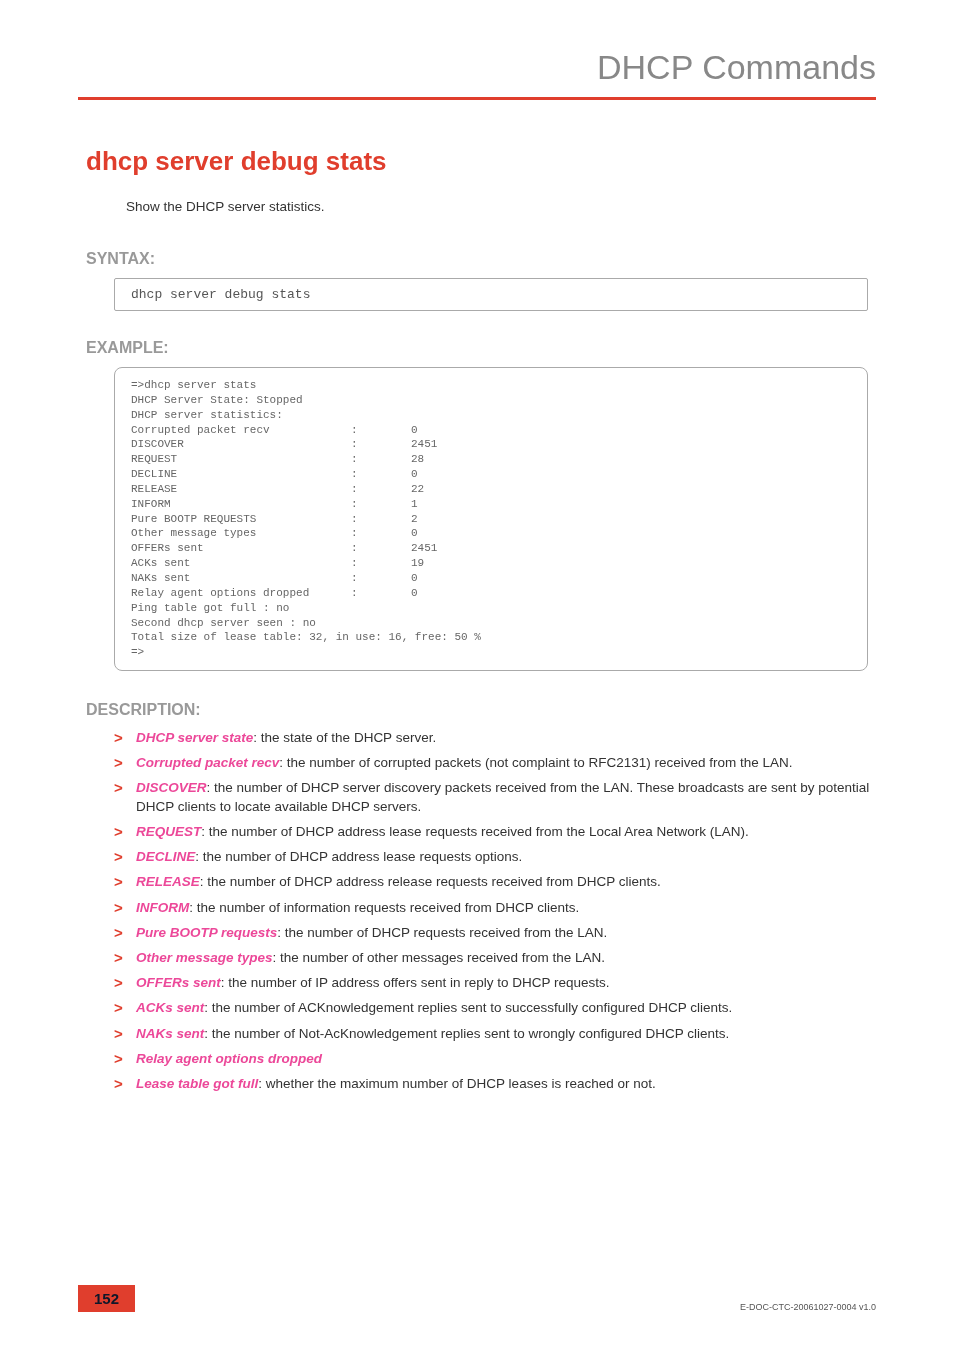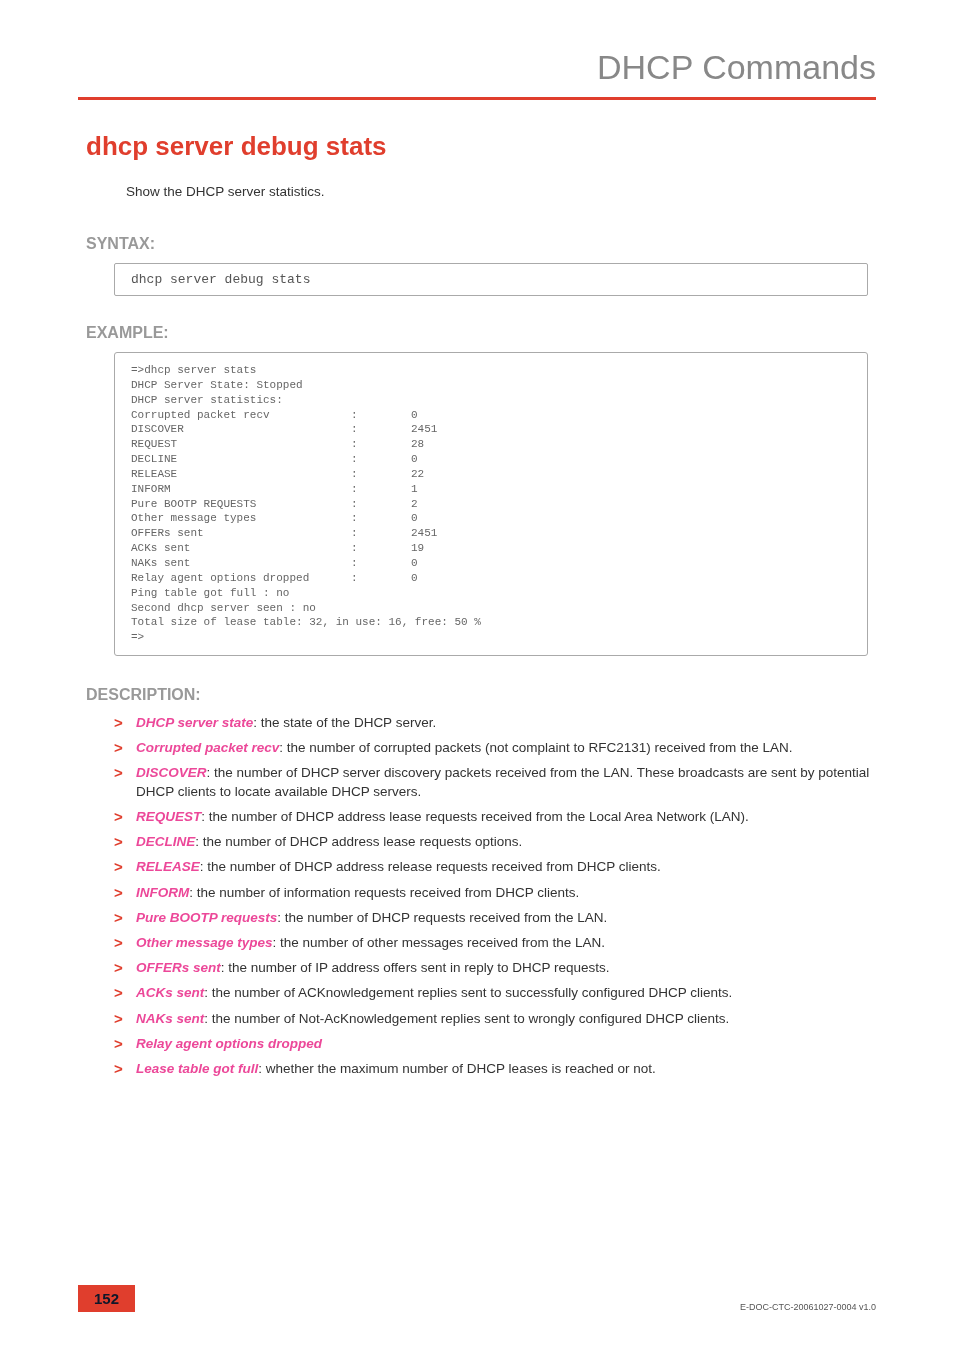--- a/index.html
+++ b/index.html
@@ -12,21 +12,21 @@
     position: relative;
     padding: 48px 78px 0 78px;
   }
   .header-title {
     text-align: right;
     font-size: 34px;
     color: #888;
     font-weight: 400;
     padding-bottom: 10px;
     border-bottom: 3px solid #e03e2d;
-    margin-bottom: 31px;
+    margin-bottom: 46px;
   }
   .command-title {
     color: #e03e2d;
     font-size: 26px;
     font-weight: bold;
     margin-bottom: 22px;
     margin-left: 8px;
   }
   .summary {
     font-size: 13.5px;
@@ -46,21 +46,21 @@
     border-radius: 2px;
     padding: 8px 16px;
     margin: 0 8px 28px 36px;
     font-family: "Courier New", monospace;
     font-size: 13px;
     color: #555;
     white-space: pre;
   }
   .example-box {
     border: 1px solid #aaa;
-    border-radius: 3px;
+    border-radius: 8px;
     padding: 10px 16px;
     margin: 0 8px 30px 36px;
     font-family: "Courier New", monospace;
     font-size: 11px;
     line-height: 1.35;
     color: #666;
   }
   .example-row { display: flex; }
   .ex-label { width: 220px; flex-shrink: 0; }
   .ex-colon { width: 60px; flex-shrink: 0; }

